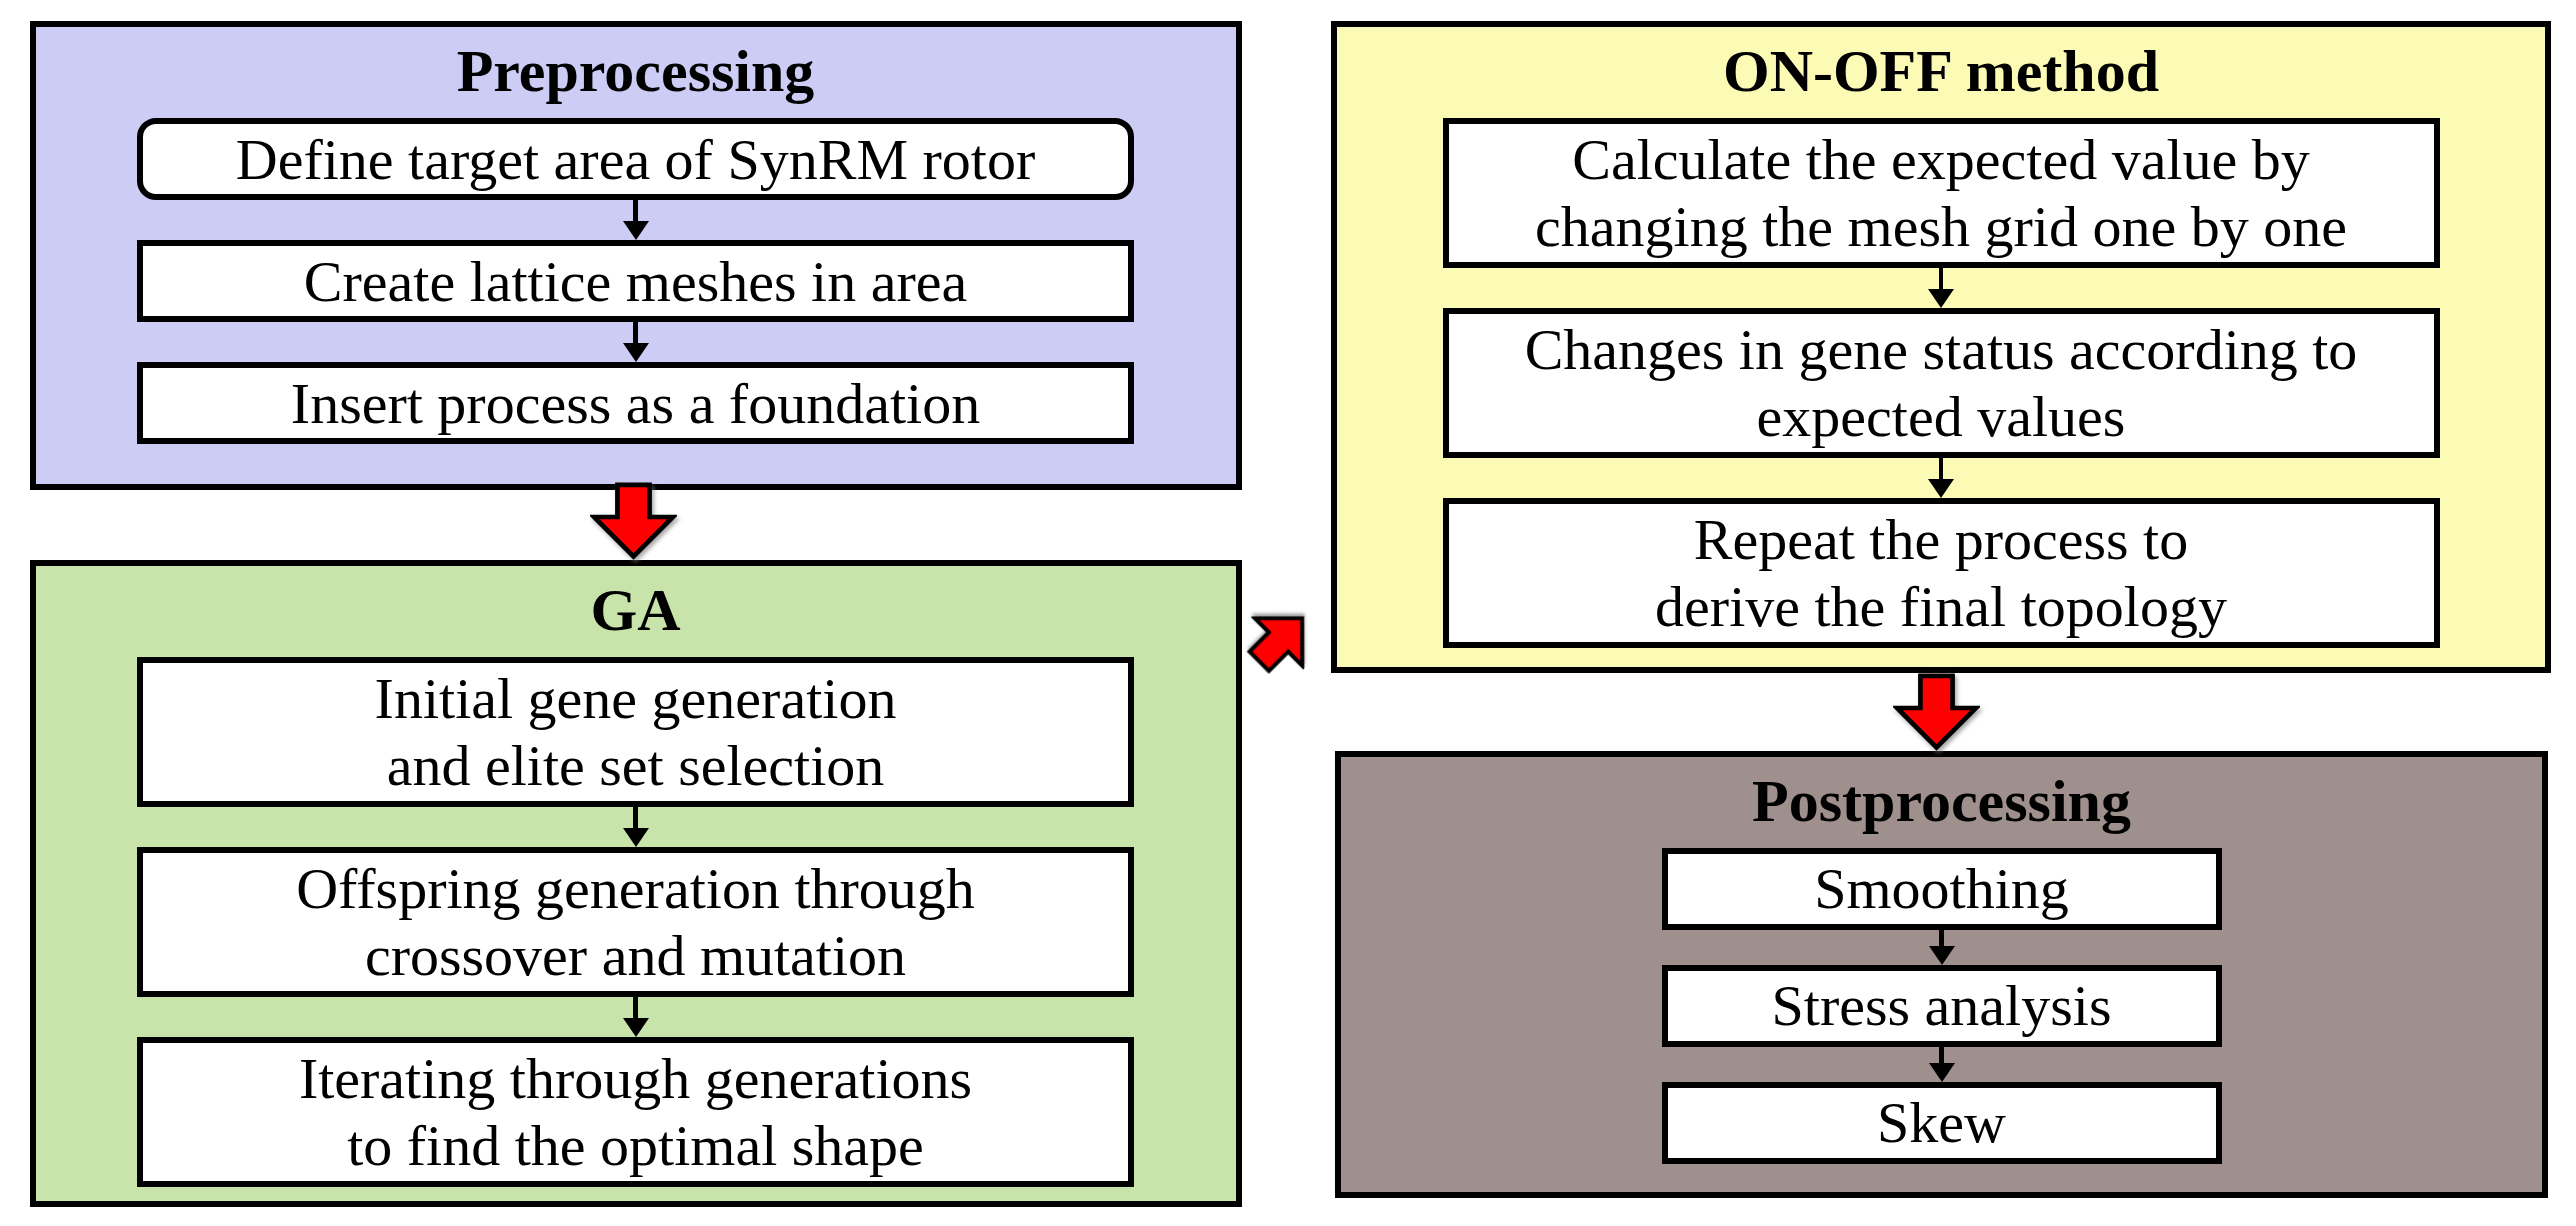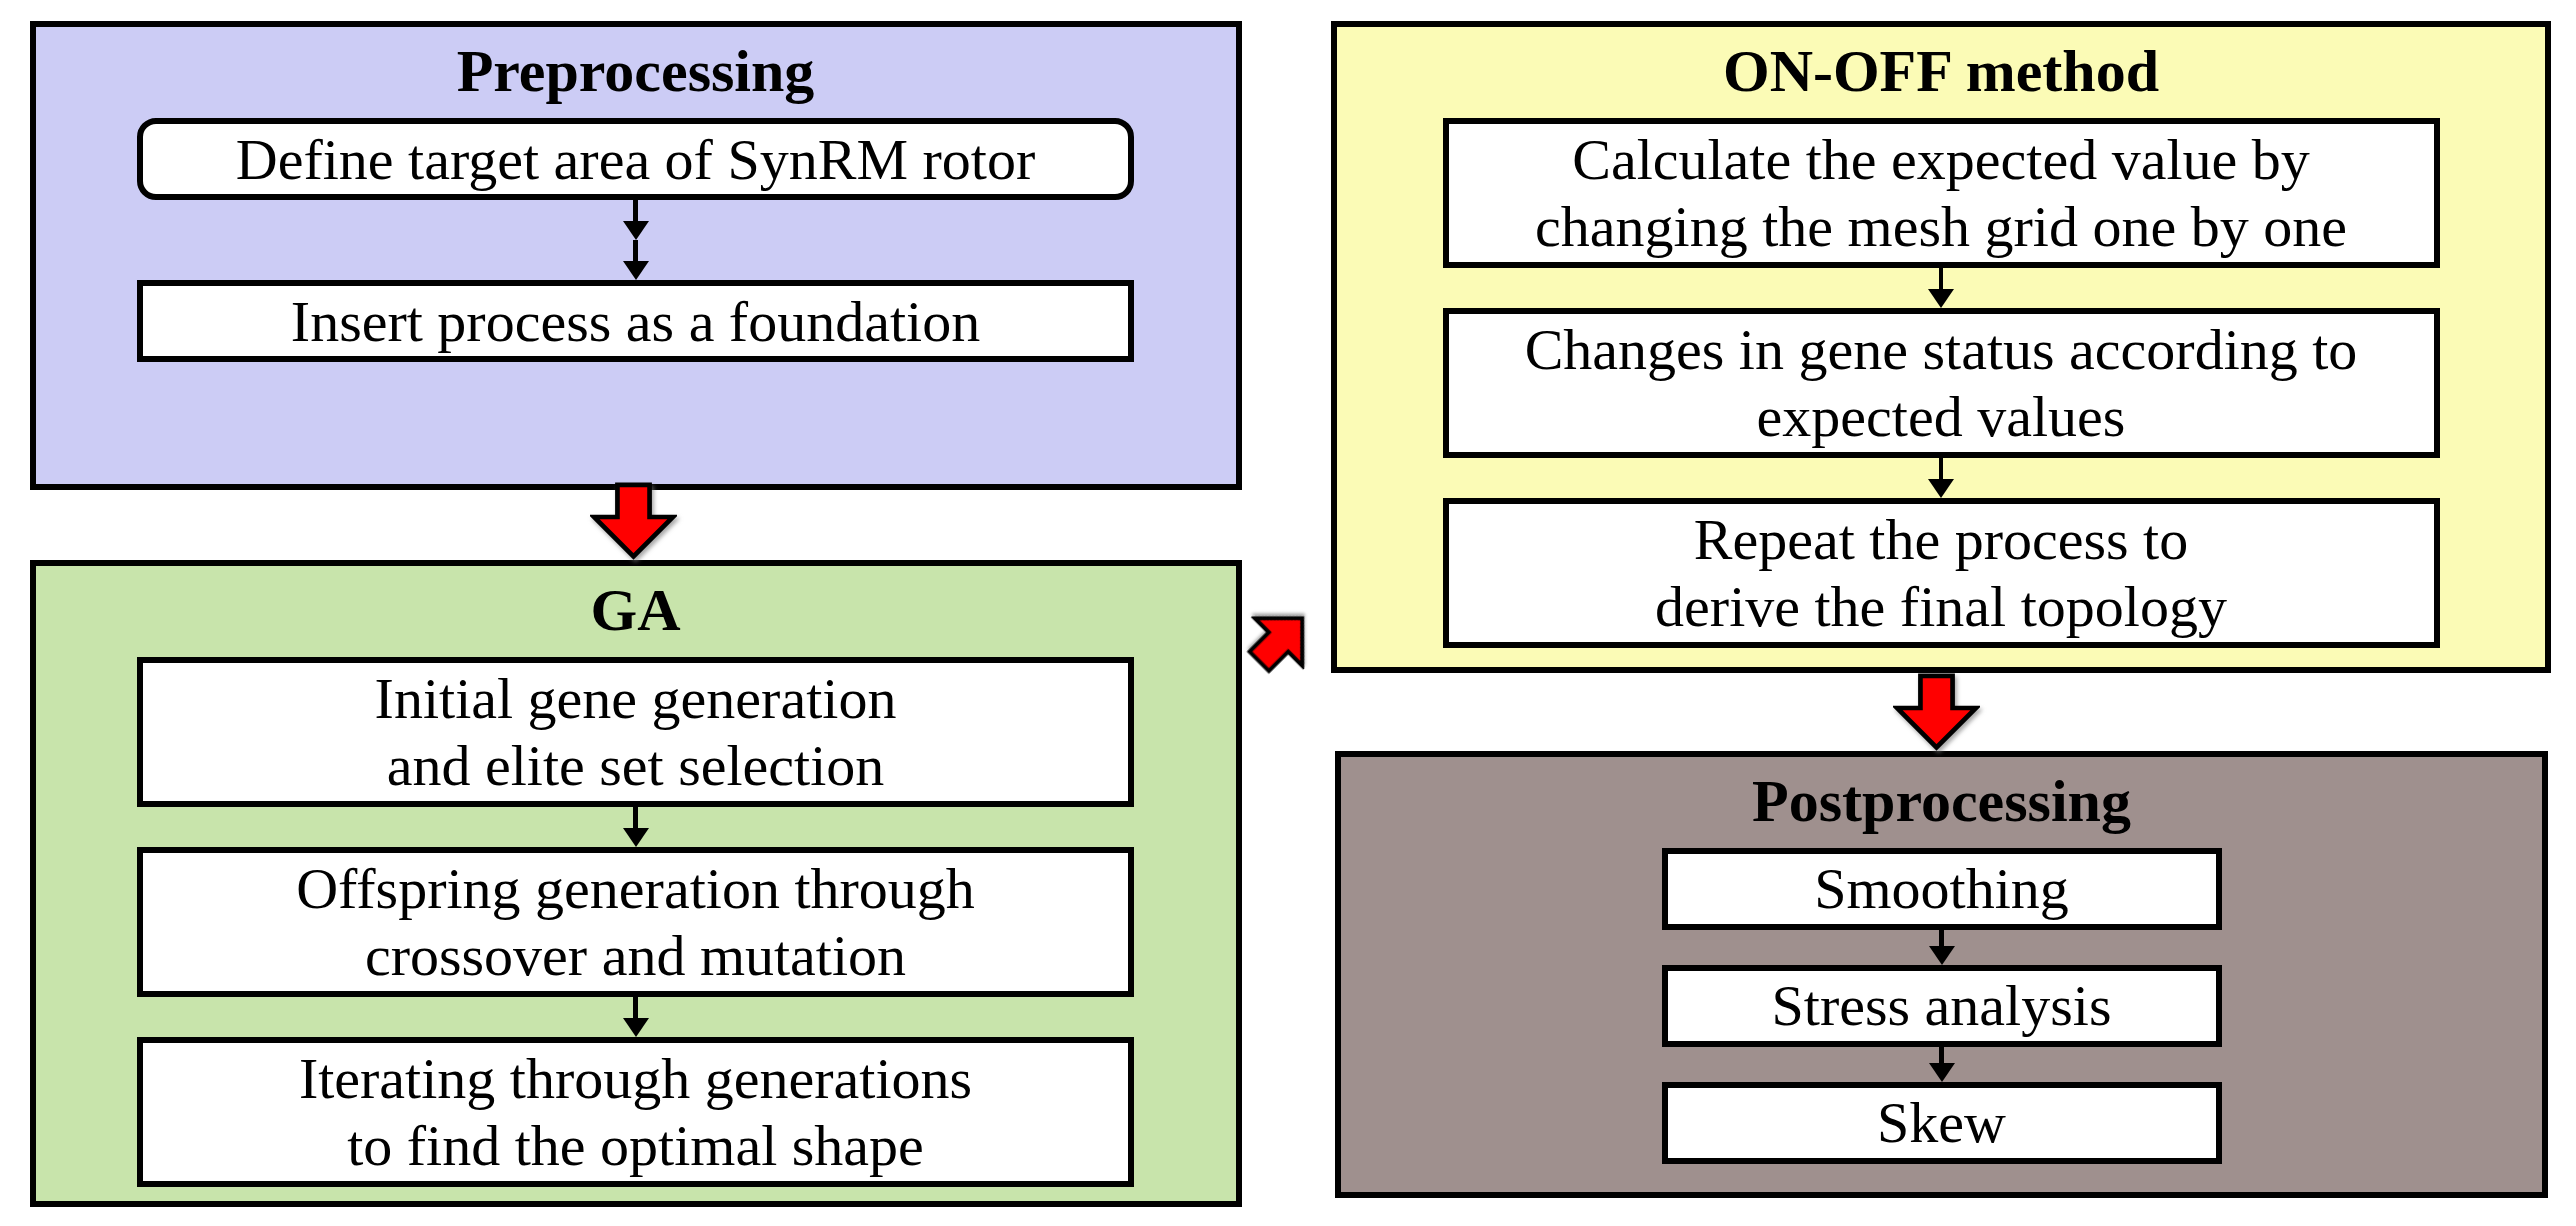--- a/index.html
+++ b/index.html
@@ -82,20 +82,21 @@
 
 <div id="canvas">
 
   <div class="panel" id="panel-preprocessing">
     <div class="panel-title">Preprocessing</div>
     <div class="flow-box box-wide box-1line rounded">Define target area of SynRM rotor</div>
     <div class="conn">
         <div class="conn-stem"></div>
         <div class="conn-head"></div>
       </div>
+    <div class="flow-box box-wide box-1line">Create lattice meshes in area</div>
     <div class="conn">
         <div class="conn-stem"></div>
         <div class="conn-head"></div>
       </div>
     <div class="flow-box box-wide box-1line">Insert process as a foundation</div>
   </div>
 
   <div class="panel" id="panel-ga">
     <div class="panel-title">GA</div>
     <div class="flow-box box-wide box-2line">Initial gene generation

